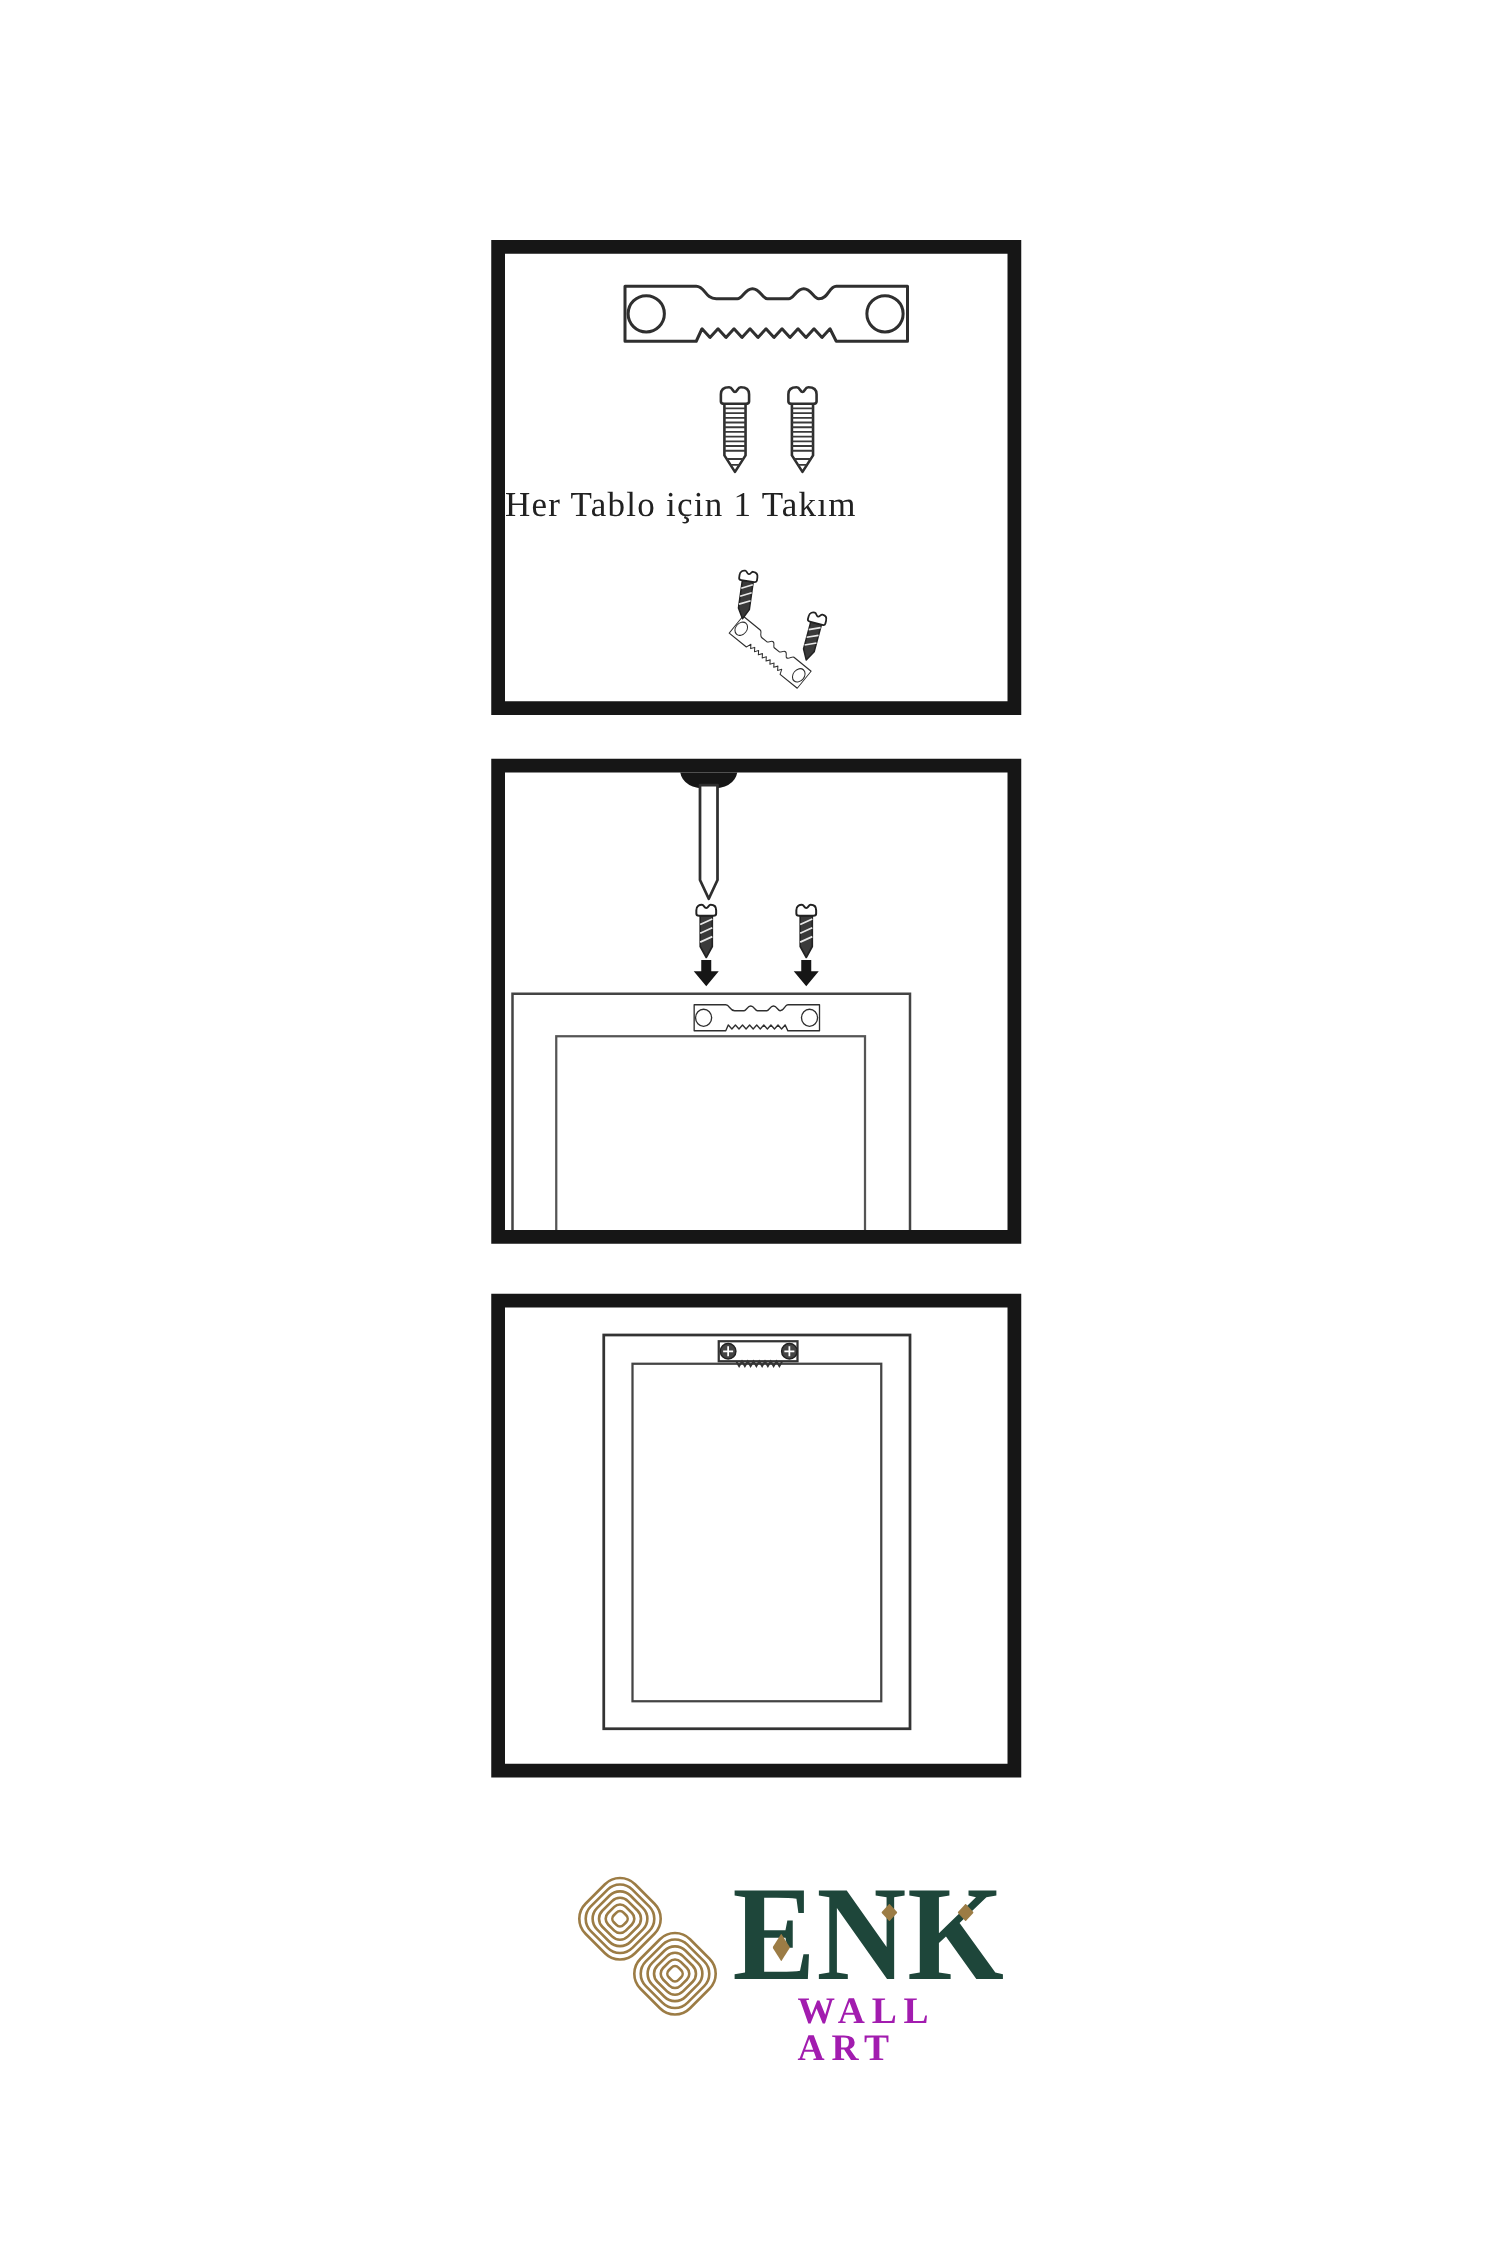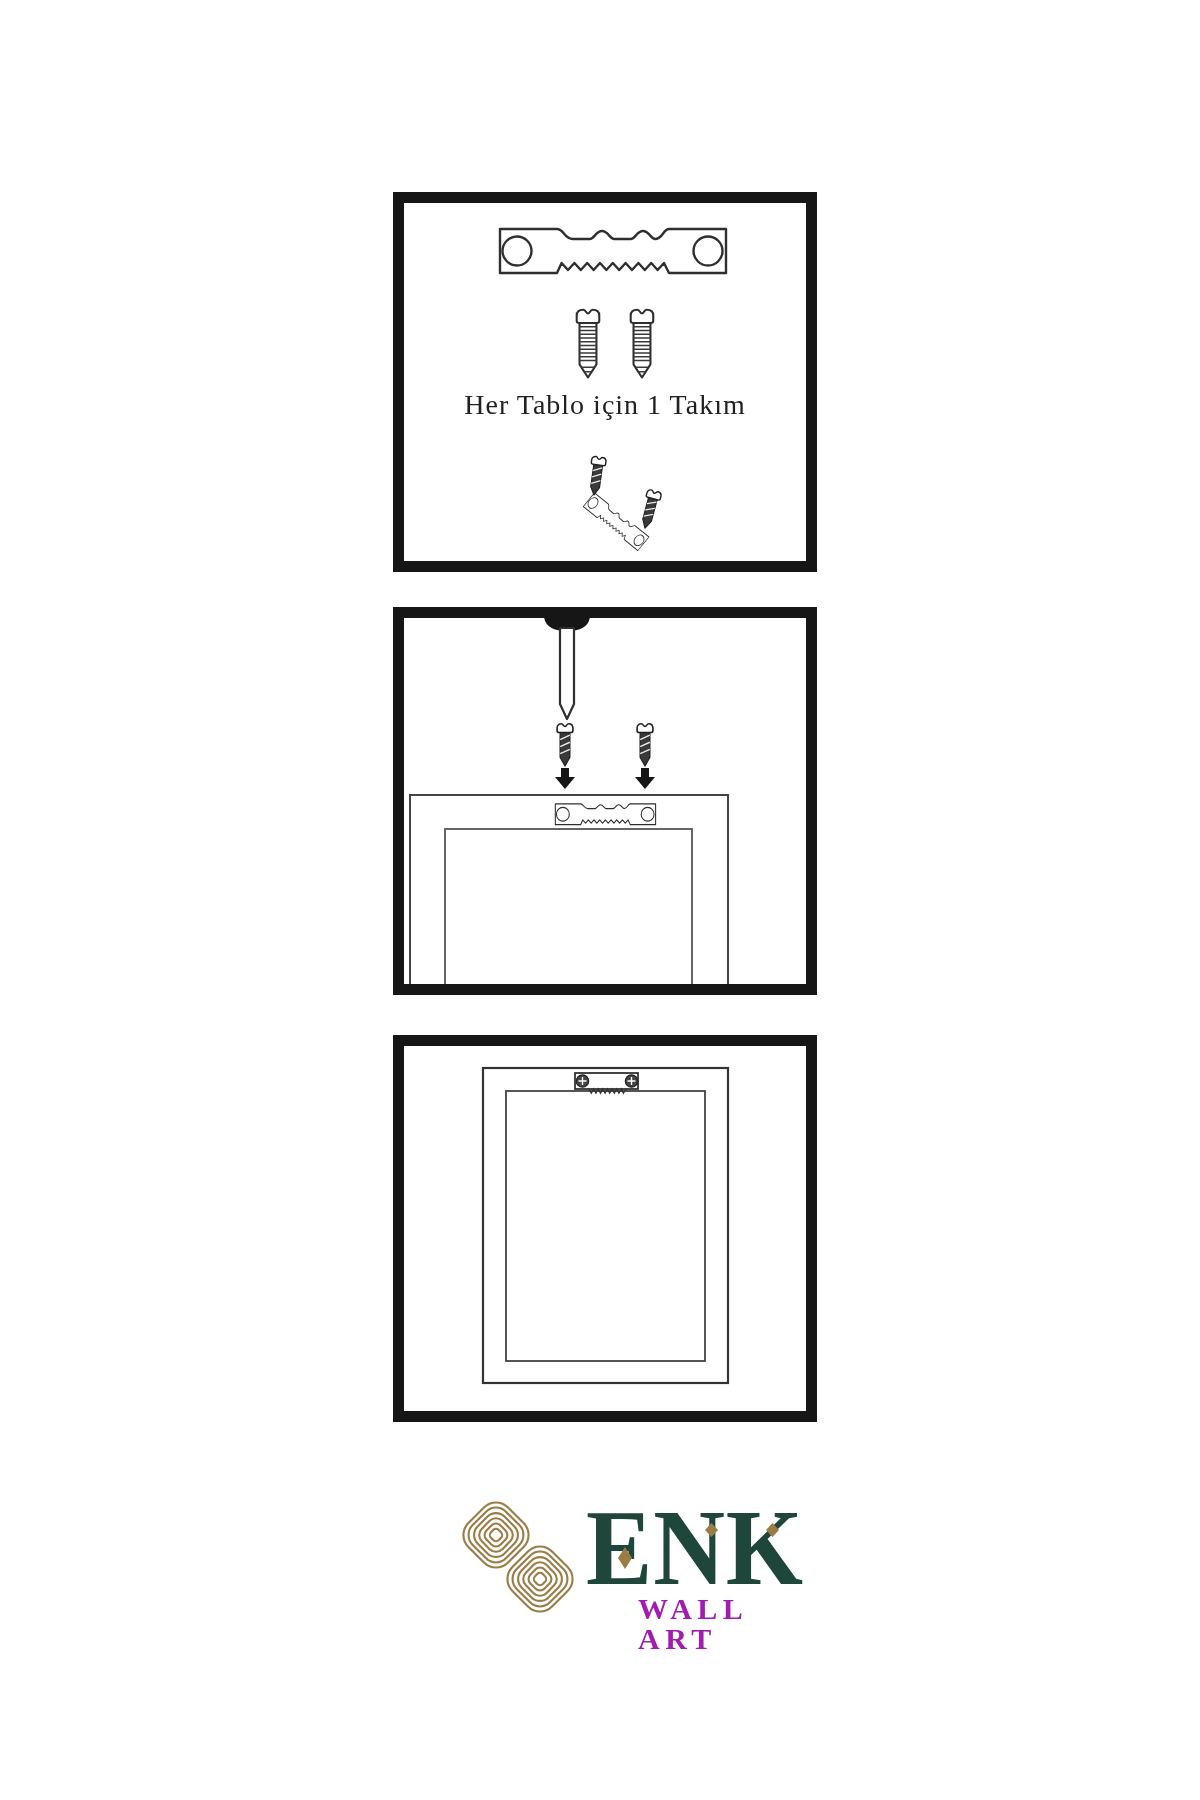--- a/index.html
+++ b/index.html
@@ -9,21 +9,21 @@
   }
   .panel{
     position:absolute;left:393px;width:402px;background:#ffffff;
     border:11px solid #161616;
   }
   #panel-step1{top:192px;height:358px;}
   #panel-step2{top:607px;height:366px;}
   #panel-step3{top:1035px;height:365px;}
   .panel svg{position:absolute;left:0;top:0;}
   .caption{
-    position:absolute;left:0;top:186px;width:402px;text-align:center;
+    position:absolute;left:0;top:186px;width:402px;text-align:left;
     font-size:28px;font-weight:400;letter-spacing:1px;color:#212121;
     font-family:"Liberation Serif", serif;
   }
   #logo{position:absolute;left:456px;top:1493px;width:360px;height:150px;}
   #logo-knot{position:absolute;left:0;top:0;}
   #logo-brand{
     position:absolute;left:130px;top:1px;font-size:108px;line-height:1;
     font-weight:700;color:#1e463a;letter-spacing:1px;
     transform:scaleX(0.92);transform-origin:left top;
     font-family:"Liberation Serif", serif;

